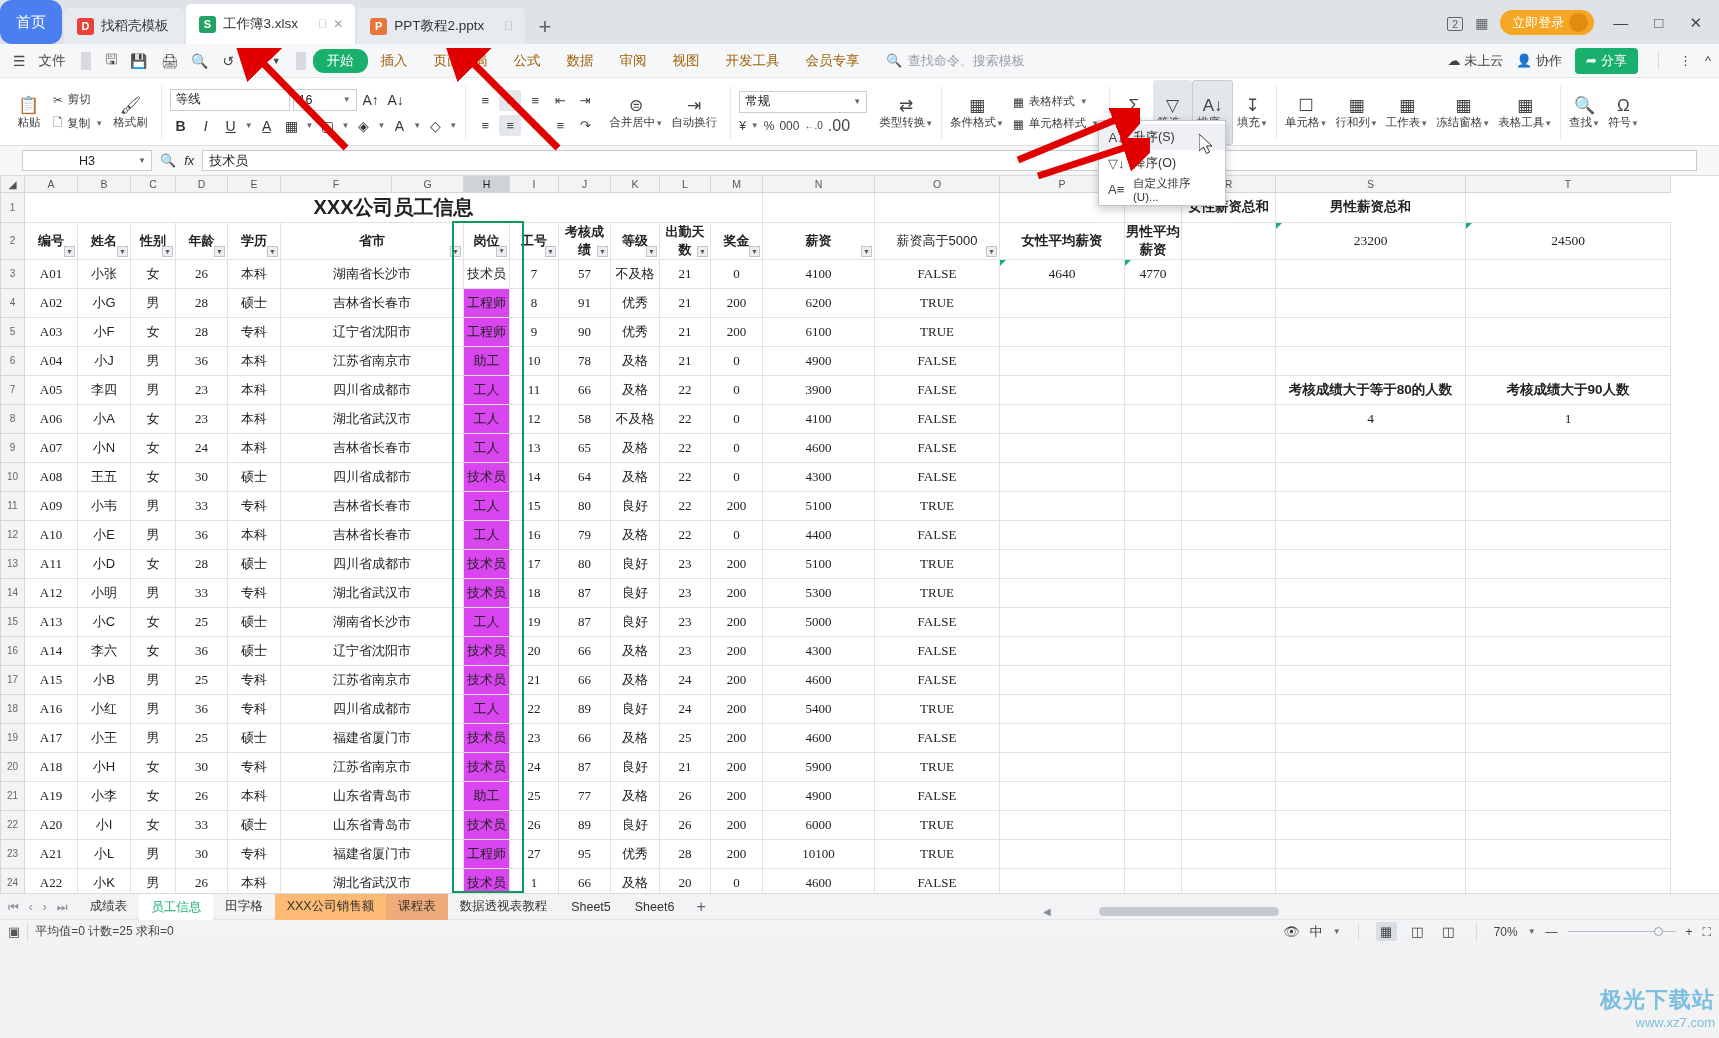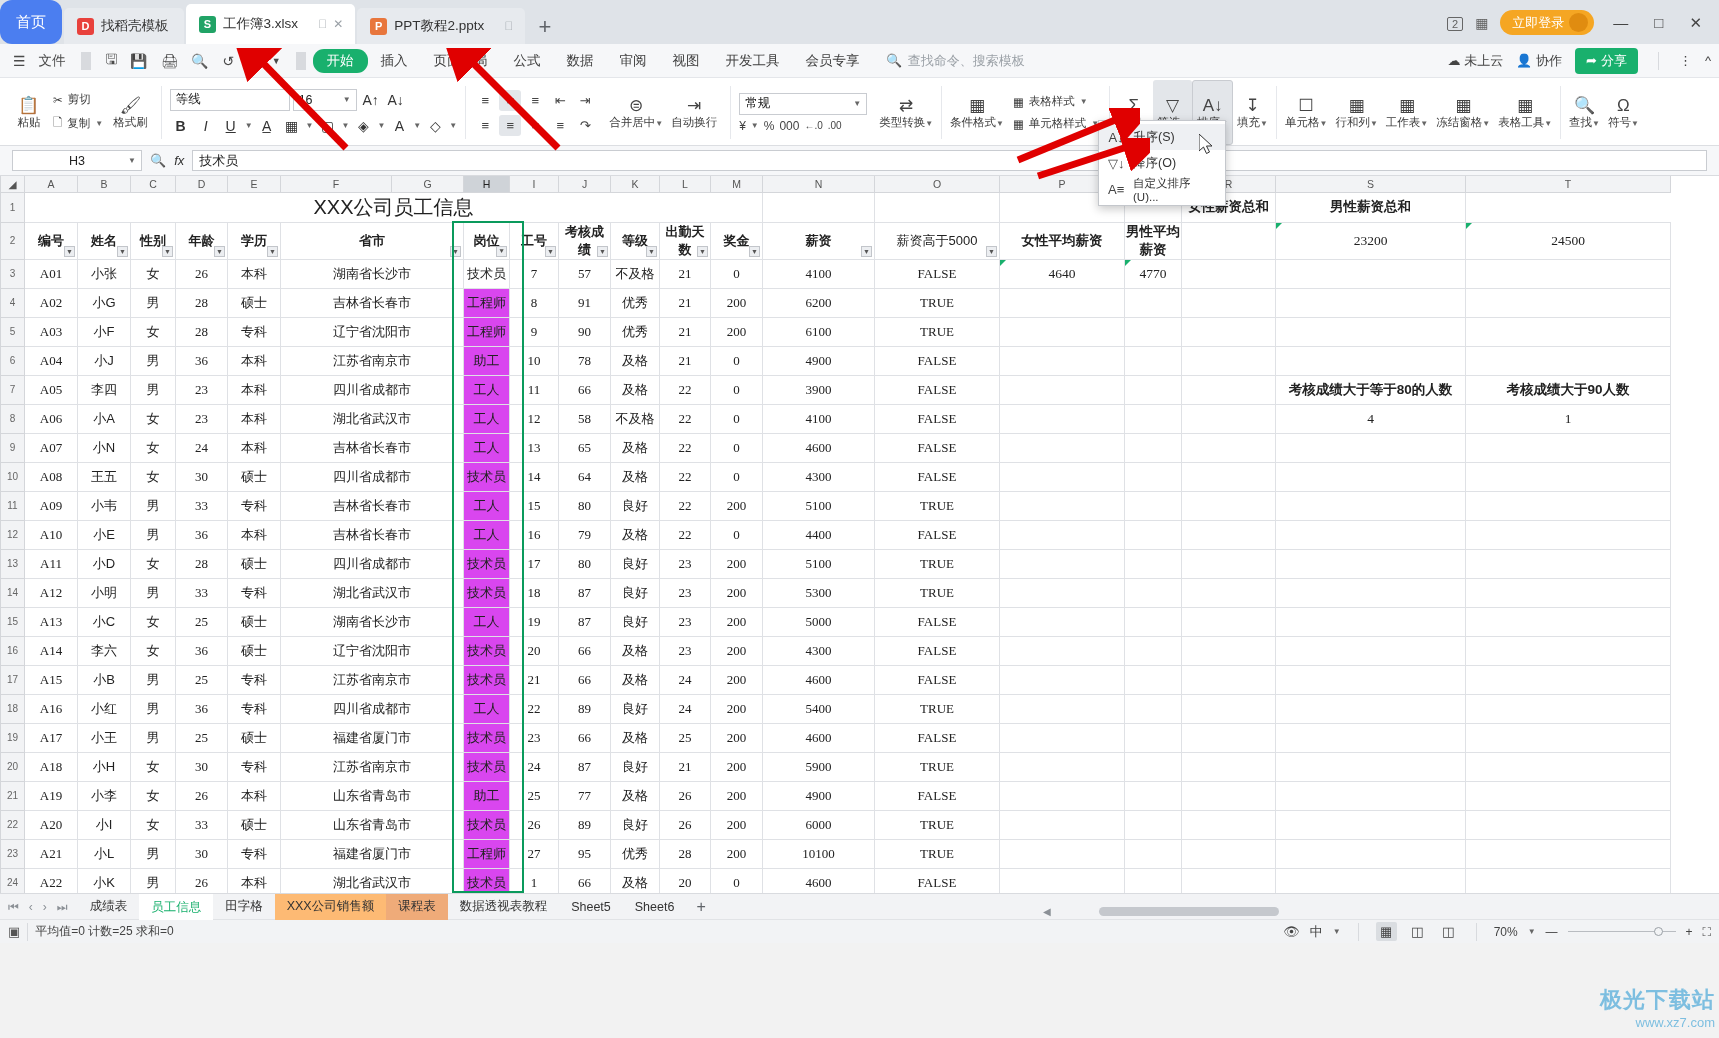--- a/index.html
+++ b/index.html
@@ -33,21 +33,21 @@
   .winbtn { font-size:15px; color:#444; padding:0 7px; }
   .icon-sq { color:#606060; font-size:14px; }
 
   
   .menubar { height:34px; background:#f6f7f9; display:flex; align-items:center; padding:0 8px;
              border-bottom:1px solid #e4e6ea; position:relative;}
   .qat { display:flex; align-items:center; gap:3px; }
   .qat span { padding:3px 5px; color:#4a4a4a; font-size:14px; }
   .vsep { width:1px; height:18px; background:#d8dade; margin:0 7px; }
   .menus { display:flex; align-items:center; gap:0px; }
-  .menus .m { padding:4px 13px; font-size:13.5px; color:#404040; white-space:nowrap;}
+  .menus .m { padding:4px 13px; font-size:13.5px; color:#a16207; white-space:nowrap;}
   .menus .m.active { background:#19b06d; color:#fff; border-radius:11px; padding:3px 14px; }
   .searchbox { display:flex; align-items:center; gap:5px; color:#9aa0a6; margin-left:14px; font-size:13px;}
   .menu-right { margin-left:auto; display:flex; align-items:center; gap:13px; font-size:13px; color:#444;}
   .share-btn { background:#19b06d; color:#fff; border-radius:4px; padding:4px 11px; display:flex;
                align-items:center; gap:4px; font-size:13px;}
 
   
   .ribbon { height:68px; background:#fff; display:flex; align-items:stretch;
             border-bottom:1px solid #dcdee2; padding:2px 2px 0 6px; position:relative;}
   .rgroup { display:flex; align-items:stretch; padding:0 5px; }
@@ -71,41 +71,41 @@
   .caret { font-size:8px; color:#666; }
   .aligngrp { display:flex; flex-direction:column; justify-content:center; gap:4px; padding:0 4px;}
   .abtn { width:22px;height:21px;display:flex;align-items:center;justify-content:center;color:#444;font-size:13px;}
   .numfmt { width:128px;height:22px;border:1px solid #c9ccd1;background:#fff;font-size:12.5px;
             padding:0 5px; display:flex; align-items:center; justify-content:space-between;}
   .stack2 { display:flex; flex-direction:column; justify-content:center; gap:3px; padding:0 3px;}
   .srow { display:flex; align-items:center; gap:5px; font-size:11.5px; color:#3c3c3c; padding:2px 3px;}
 
   
   .fxbar { height:30px; background:#f6f7f9; display:flex; align-items:center; gap:8px;
-           padding:0 12px; border-bottom:1px solid #d9dbdf;}
+           padding:0 22px; border-bottom:1px solid #d9dbdf;}
   .namebox { width:130px; height:21px; background:#fff; border:1px solid #c9ccd1; font-size:12.5px;
              display:flex; align-items:center; justify-content:center; position:relative;}
   .namebox .c { position:absolute; right:5px; font-size:8px; color:#666;}
   .fxinput { flex:1; height:21px; background:#fff; border:1px solid #c9ccd1; font-size:13px;
              display:flex; align-items:center; padding:0 6px;}
 
   
   .gridwrap { position:relative; height:717px; overflow:hidden; background:#fff; }
   table.sheet { border-collapse:collapse; table-layout:fixed; }
   .colhdr td, .colhdr th {
     height:16px; background:#f2f3f5; border:1px solid #d4d6da; border-top:none;
     font-size:10.5px; color:#555; text-align:center; font-weight:normal;
   }
   .colhdr td.sel { background:#cfd3d8; color:#222; position:relative;}
   .rowhdr { width:24px; background:#f2f3f5; border:1px solid #d4d6da;
             font-size:10px; color:#666; text-align:center; font-weight:normal;}
   td.cell { border:1px solid #dfe1e5; font-size:13px; text-align:center;
             white-space:nowrap; overflow:hidden; height:29px; padding:0 2px;}
   td.cell.num { font-family:"Liberation Serif","DejaVu Serif",serif; }
-  td.title1 { font-size:20px; font-weight:normal; border:1px solid #dfe1e5; text-align:center; height:30px;}
+  td.title1 { font-size:20px; font-weight:bold; border:1px solid #dfe1e5; text-align:center; height:30px;}
   td.hdr2 { font-weight:bold; font-size:13px; text-align:center; border:1px solid #dfe1e5;
             position:relative; height:26px;}
   .fdrop { position:absolute; right:2px; bottom:2px; width:11px; height:11px; background:#eceef1;
            border:1px solid #c2c5ca; display:flex; align-items:center; justify-content:center;
            font-size:7px; color:#555;}
   td.statlabel { font-weight:bold; font-size:13.5px; text-align:center; border:1px solid #dfe1e5;}
   td.statval { font-family:"Liberation Serif",serif; font-size:13.5px; text-align:center; border:1px solid #dfe1e5;}
   td.selcol { background:#d946ef; }
   .corner-mark { position:absolute; top:0; left:0; width:0;height:0;
                  border-top:6px solid #19b06d; border-right:6px solid transparent;}
@@ -343,21 +343,21 @@
         <span>常规</span>
         <span class="caret">▼</span>
       </div>
     </div>
     <div class="frow" style="gap:5px;font-size:12px;color:#444">
       <span>¥</span>
       <span class="caret">▼</span>
       <span>%</span>
       <span>000</span>
       <span style="font-size:10px">←.0</span>
-      <span style="font-size:10px">.00</span>
+      <span style="font-size:16px">.00</span>
     </div>
   </div>
 
   <div class="btn-v" style="margin-left:4px">
     <span class="gl">⇄</span>
     <span class="cap">
       <span>类型转换</span><span class="caret">▼</span>
     </span>
   </div>
   <div class="rsep"></div>

